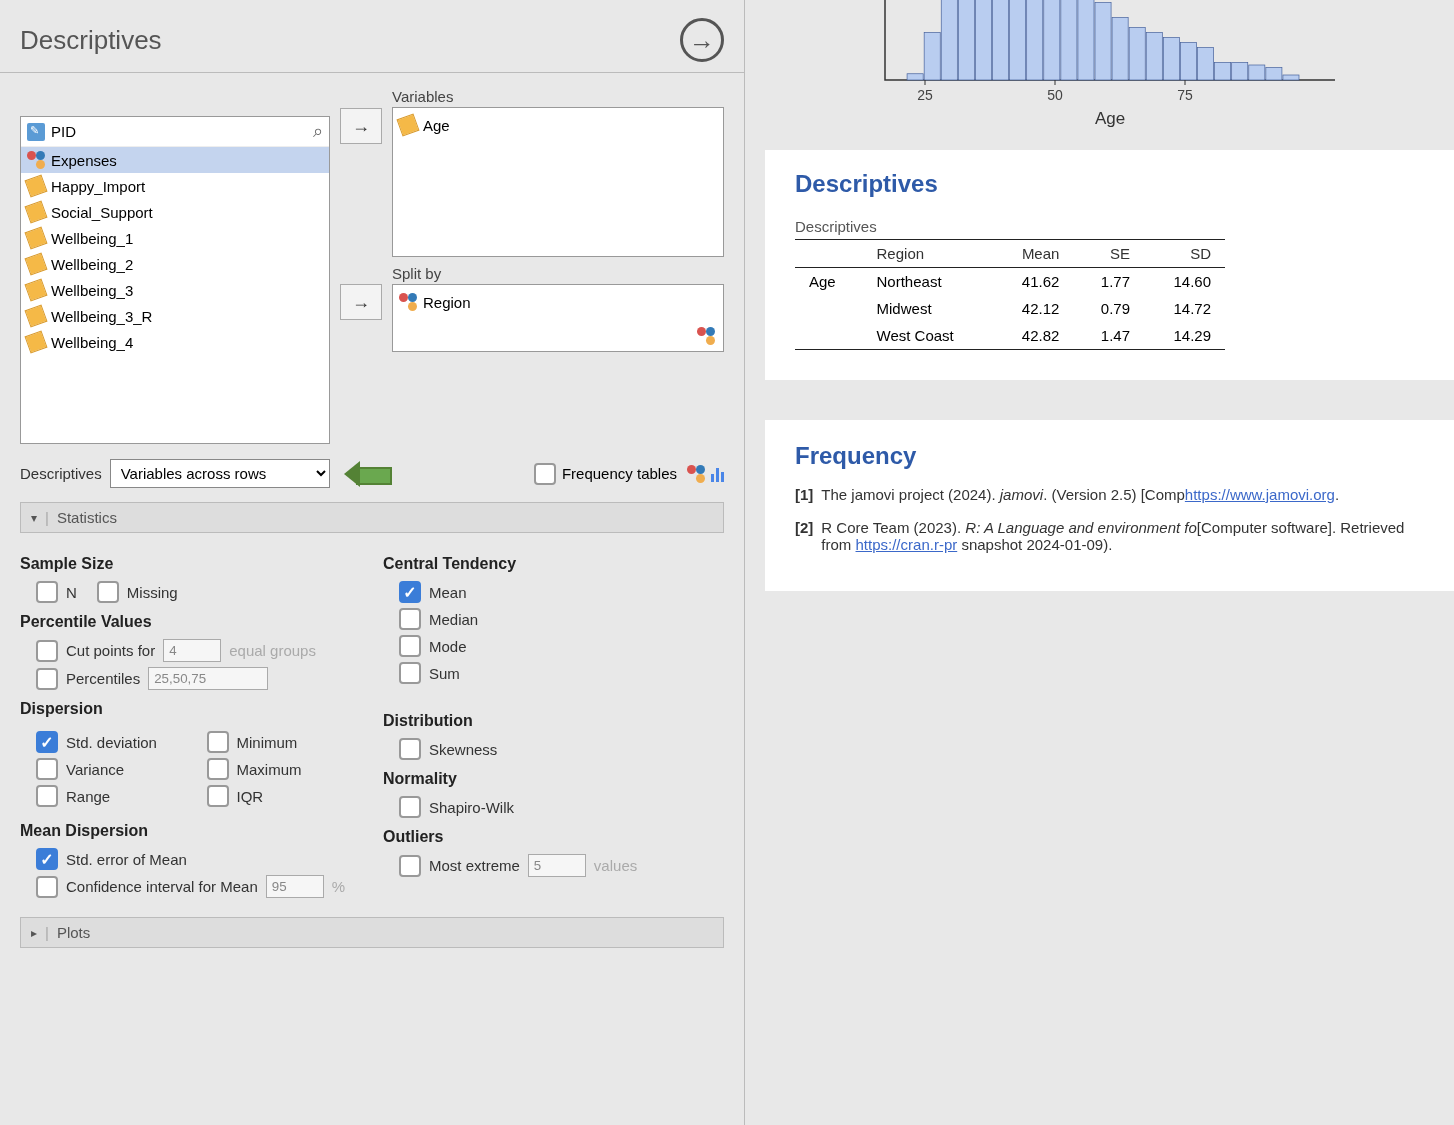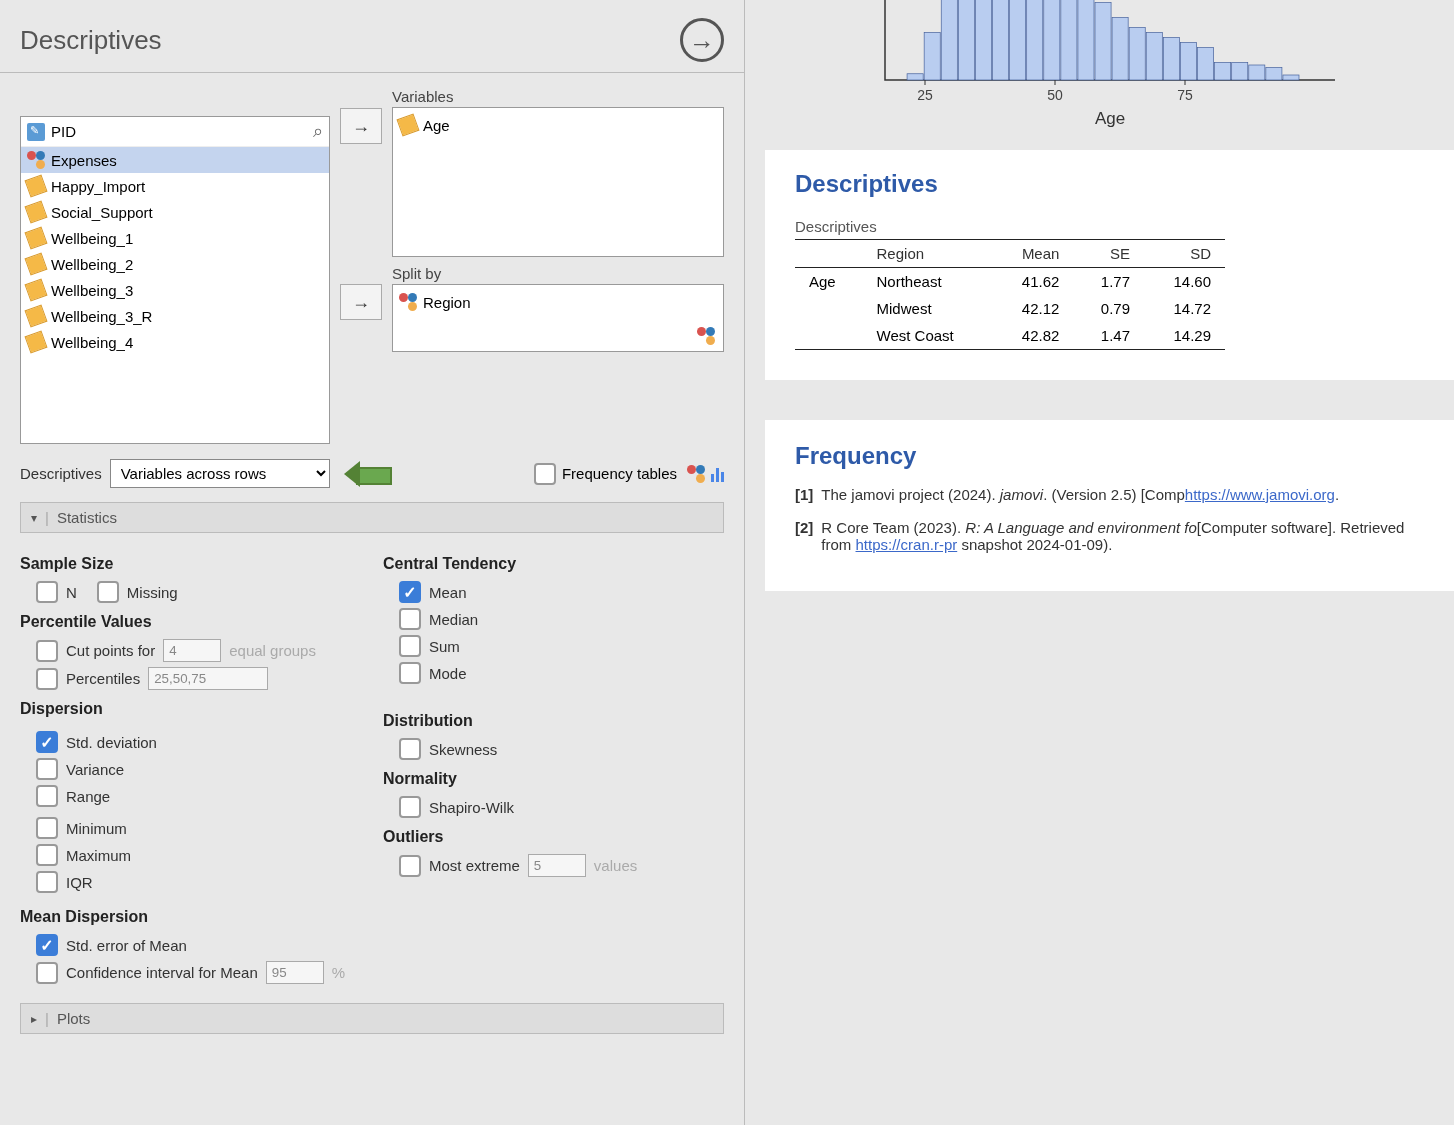--- a/index.html
+++ b/index.html
@@ -285,21 +285,20 @@
   width: 58px;
   padding: 3px 5px;
   border: 1px solid #aaa;
   background: #f6f6f6;
   color: #888;
 }
 .opt .mini-input.wide { width: 120px; }
 .opt .trail { color: #aaa; }
 .two-col-checks {
   display: flex;
-  flex-direction: column;
 }
 .two-col-checks > div { flex: 1; }
 
 .right-panel {
   flex: 1;
   background: #e8e8e8;
   position: relative;
   padding-left: 20px;
   overflow: hidden;
 }
@@ -546,25 +545,25 @@
       <div class="opt">
           <span class="checkbox checked"></span>
           <span>Mean</span>
         </div>
       <div class="opt">
           <span class="checkbox"></span>
           <span>Median</span>
         </div>
       <div class="opt">
           <span class="checkbox"></span>
+          <span>Mode</span>
+        </div>
+      <div class="opt">
+          <span class="checkbox"></span>
           <span>Sum</span>
-        </div>
-      <div class="opt">
-          <span class="checkbox"></span>
-          <span>Mode</span>
         </div>
 
       <div class="group-title" style="margin-top:28px">Distribution</div>
       <div class="opt">
           <span class="checkbox"></span>
           <span>Skewness</span>
         </div>
 
       <div class="group-title">Normality</div>
       <div class="opt">

